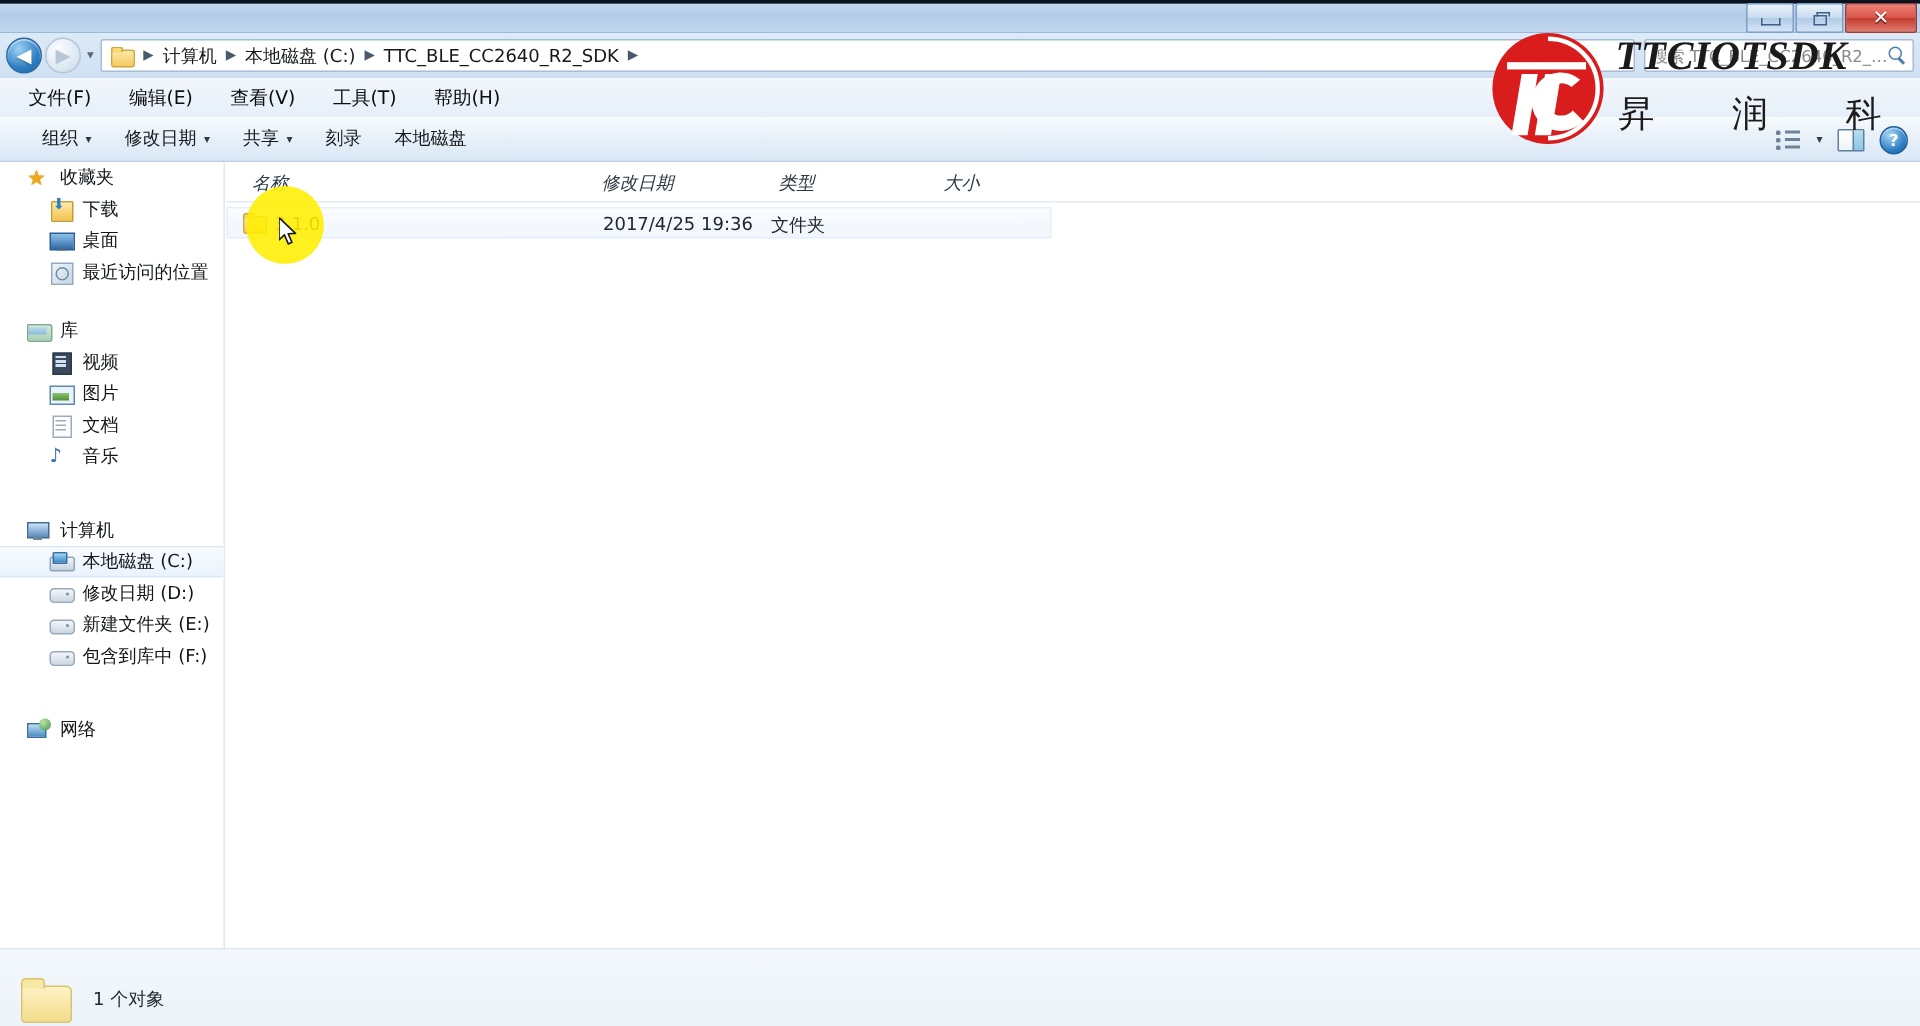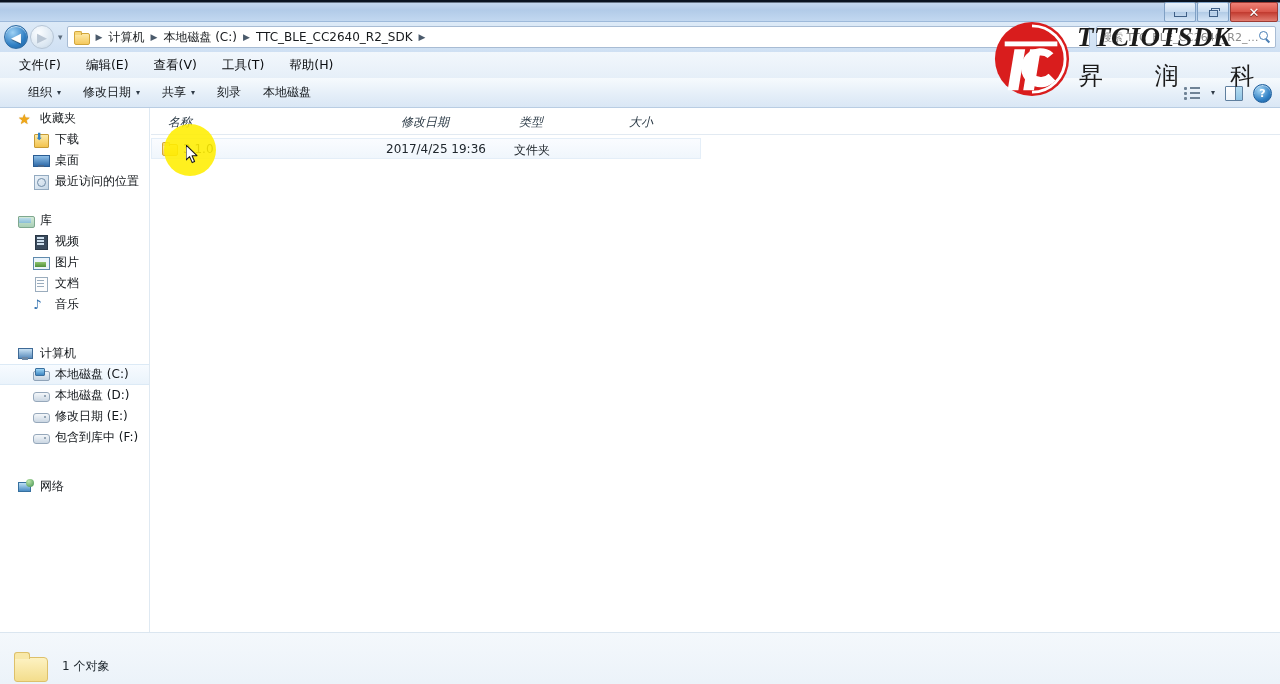--- a/index.html
+++ b/index.html
@@ -507,25 +507,25 @@
       <div class="navrow">
         <span class="nico ic-computer"></span>
         <span class="lbl">计算机</span>
       </div>
       <div class="navrow child selected">
         <span class="nico ic-hddc"></span>
         <span class="lbl">本地磁盘 (C:)</span>
       </div>
       <div class="navrow child">
         <span class="nico ic-hdd"></span>
-        <span class="lbl">本地磁盘 (D:)</span>
+        <span class="lbl">修改日期 (D:)</span>
       </div>
       <div class="navrow child">
         <span class="nico ic-hdd"></span>
-        <span class="lbl">修改日期 (E:)</span>
+        <span class="lbl">新建文件夹 (E:)</span>
       </div>
       <div class="navrow child">
         <span class="nico ic-hdd"></span>
         <span class="lbl">包含到库中 (F:)</span>
       </div>
 
       <div class="navspace" style="height:28px"></div>
 
       <div class="navrow">
         <span class="nico ic-network"></span>
@@ -537,21 +537,21 @@
       <div class="colheader">
         <span class="col" style="left:17px">名称</span>
         <span class="col" style="left:250px">修改日期</span>
         <span class="col" style="left:368px">类型</span>
         <span class="col" style="left:478px">大小</span>
       </div>
 
       <div class="filerow">
         <span class="fico"></span>
         <span class="cell" style="left:31px">3.1.0</span>
-        <span class="cell" style="left:234px">2017/4/25 19:36</span>
+        <span class="cell" style="left:250px">2017/4/25 19:36</span>
         <span class="cell" style="left:362px">文件夹</span>
         <span class="cell" style="left:478px"></span>
       </div>
     </div>
   </div>
 
   <div class="click-halo"></div>
   <svg class="cursor" viewBox="0 0 14 20">
     <polygon points="0,0 0,15 3.6,11.6 6.2,17.6 8.6,16.5 6.1,10.8 11,10.6" fill="#ffffff" stroke="#1a1a1a" stroke-width="1.1" stroke-linejoin="round"></polygon>
   </svg>

